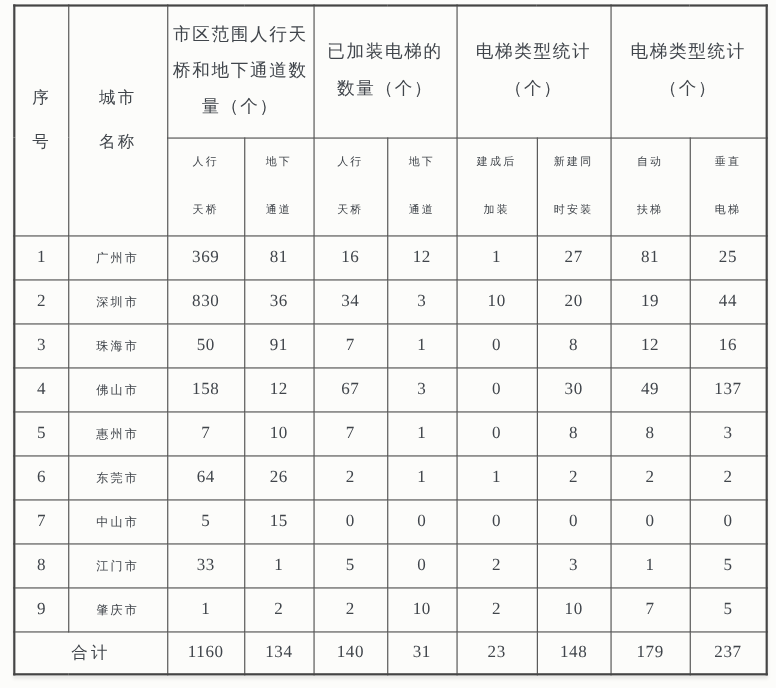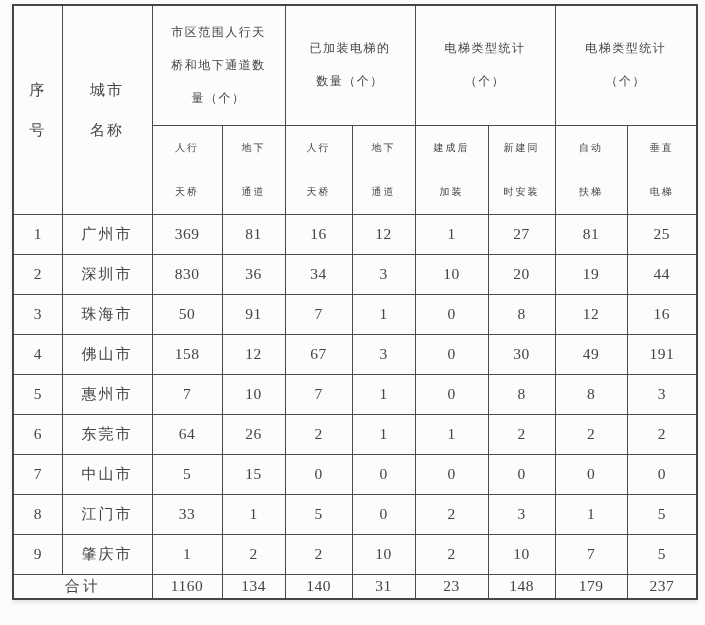--- a/index.html
+++ b/index.html
@@ -36,39 +36,40 @@
     color: #40454b;
     font-weight: normal;
     white-space: pre-line;
   }
   table.stat-table {
     border: 2px solid #454545;
   }
   tr.group-row { height: 120px; }
   tr.sub-row   { height: 81px;  }
   tr.data-row  { height: 40px;  }
-  tr.total-row { height: 25px;  }
+  tr.total-row { height: 39px;  }
 
   th.corner {
     font-size: 15px;
     letter-spacing: 2px;
     line-height: 40px;
   }
   th.group {
-    font-size: 12px;
+    font-size: 16px;
     letter-spacing: 1.5px;
     line-height: 33px;
+    font-family: Liberation Mono, monospace;
   }
   th.sub {
     font-size: 10px;
     letter-spacing: 2px;
     line-height: 44px;
   }
   td.city {
-    font-size: 15px;
+    font-size: 11px;
     letter-spacing: 2px;
   }
   td.num, td.no {
     font-size: 15.5px;
     letter-spacing: 0.5px;
   }
   td.total-label {
     font-size: 15px;
     letter-spacing: 3px;
   }
@@ -165,21 +166,21 @@
       <tr class="data-row">
         <td class="no">4</td>
         <td class="city">佛山市</td>
         <td class="num">158</td>
         <td class="num">12</td>
         <td class="num">67</td>
         <td class="num">3</td>
         <td class="num">0</td>
         <td class="num">30</td>
         <td class="num">49</td>
-        <td class="num">191</td>
+        <td class="num">137</td>
       </tr>
       <tr class="data-row">
         <td class="no">5</td>
         <td class="city">惠州市</td>
         <td class="num">7</td>
         <td class="num">10</td>
         <td class="num">7</td>
         <td class="num">1</td>
         <td class="num">0</td>
         <td class="num">8</td>

